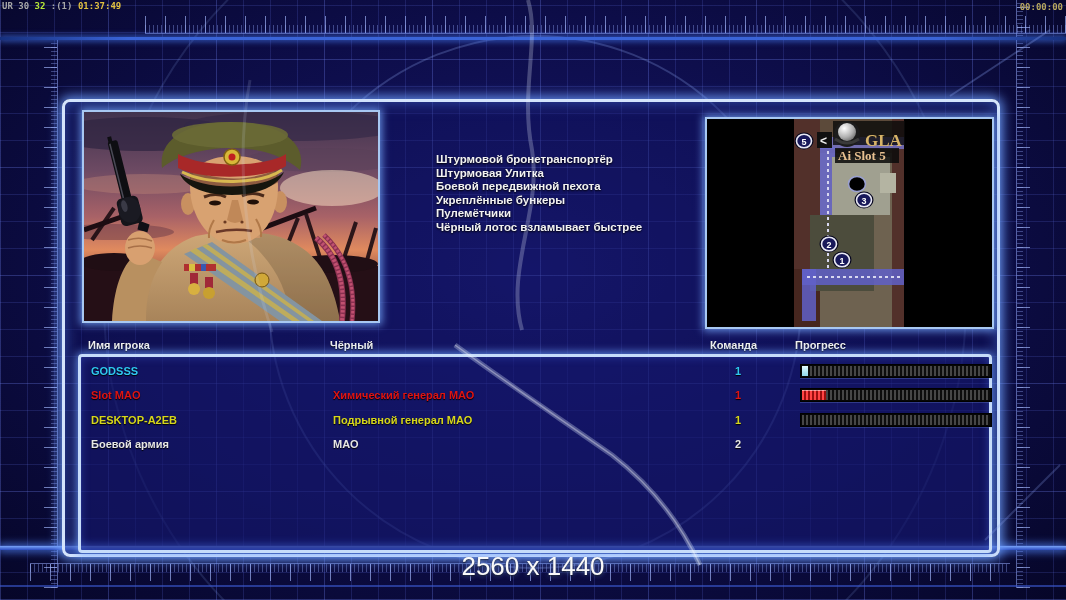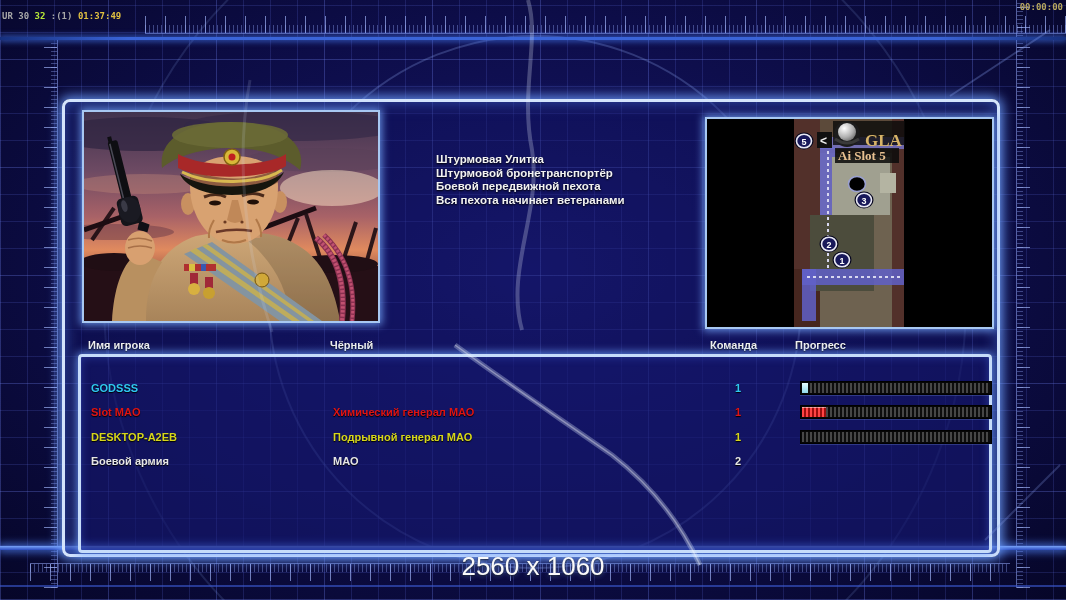--- a/index.html
+++ b/index.html
@@ -40,21 +40,21 @@
       repeating-linear-gradient(0deg, rgba(140,160,240,.40) 0 1px, transparent 1px 4px);
     background-size:13px 100%,6px 100%;background-repeat:repeat-y;background-position:left top,left top;}
   .hline-top{left:0;right:0;top:37px;height:3px;
     background:linear-gradient(90deg,#16307e,#3a64d8 12%,#3a64d8 88%,#16307e);
     box-shadow:0 0 6px 1px rgba(70,120,240,.8);}
   .hline-bottom{left:0;right:0;top:546px;height:4px;
     background:linear-gradient(180deg,#7aa4f8,#2a4ac0);
     box-shadow:0 0 8px 2px rgba(80,130,245,.8);}
   .hline-bottom2{left:0;right:0;top:585px;height:2px;background:rgba(60,90,210,.6);}
   
-  .debug{left:2px;top:11px;font:bold 9px "DejaVu Sans Mono",monospace;letter-spacing:0;}
+  .debug{left:2px;top:1px;font:bold 9px "DejaVu Sans Mono",monospace;letter-spacing:0;}
   .timer{right:3px;top:2px;font:bold 9px "DejaVu Sans Mono",monospace;color:#b8a860;}
   
   .title-box{left:58px;top:41px;width:946px;height:36px;
     border:1px solid #4a78d8;border-top-color:#6a98f0;
     background:linear-gradient(180deg, rgba(42,54,142,.8), rgba(24,30,104,.8));
     box-shadow:0 0 6px rgba(80,130,255,.5), inset 0 0 12px rgba(60,100,220,.4);}
   .title-text{position:absolute;left:17px;top:6px;font-size:21px;color:#f2f4fa;letter-spacing:.5px;}
   
   .main-frame{left:62px;top:99px;width:932px;height:452px;
     border:3px solid #d4e4fc;border-radius:8px;
@@ -69,21 +69,21 @@
   .abilities{left:436px;top:153px;width:268px;color:#f2f2f2;
     font-weight:bold;font-size:11.5px;line-height:13.5px;text-shadow:0 1px 2px #000;}
   
   .thead{top:339px;font-weight:bold;font-size:11px;color:#f0f0f0;text-shadow:0 1px 1px #000;}
   .h-player{left:88px;} .h-army{left:330px;} .h-team{left:710px;} .h-progress{left:795px;}
   
   .table-box{left:78px;top:354px;width:908px;height:193px;
     border:3px solid #c6dcfa;border-radius:4px;
     box-shadow:0 0 8px 2px rgba(110,160,255,.75), inset 0 0 10px rgba(80,120,255,.35);
     background:rgba(22,24,112,.45);}
-  .trow{position:absolute;left:0;right:0;height:24px;font-weight:bold;font-size:11px;line-height:24px;margin-top:17px;}
+  .trow{position:absolute;left:0;right:0;height:24px;font-weight:bold;font-size:11px;line-height:24px;}
   .trow span{position:absolute;top:0;white-space:nowrap;text-shadow:0 1px 1px #000;}
   .c-player{left:10px;} .c-army{left:252px;} .c-team{left:642px;width:30px;text-align:center;}
   .bar{position:absolute;left:719px;top:5px;width:190px;height:12px;background:#060606;
     border:1px solid #000;box-shadow:0 1px 0 rgba(140,170,255,.25);}
   .bar-tex{position:absolute;inset:1px;
     background:repeating-linear-gradient(90deg,#4c4c4c 0 2px,#0d0d0d 2px 4px);
     opacity:.92;}
   .bar-fill{position:absolute;left:1px;top:1px;height:10px;}
   .fill-cyan{background:linear-gradient(180deg,#e4fcff,#8fd8ea);}
   .fill-red{background:repeating-linear-gradient(90deg,#ff4444 0 2px,#9a0e0e 2px 4px);
@@ -215,24 +215,26 @@
             <path d="M58,110 l9,6 l-4,7 l-9,-5 Z" fill="#101016"></path>
           </g>
           <ellipse cx="56" cy="136" rx="15" ry="17" fill="#d8a070"></ellipse>
           <path d="M44,128 Q56,124 68,129 M44,136 Q56,132 68,136" stroke="#a87048" stroke-width="1.5" fill="none"></path>
         </g>
       </g>
     </svg>
   </div>
 
   <div class="abilities abs">
+      <div>Штурмовой бронетранспортёр</div>
       <div>Штурмовая Улитка</div>
-      <div>Штурмовой бронетранспортёр</div>
       <div>Боевой передвижной пехота</div>
-      <div>Вся пехота начинает ветеранами</div>
+      <div>Укреплённые бункеры</div>
+      <div>Пулемётчики</div>
+      <div>Чёрный лотос взламывает быстрее</div>
     </div>
 
   <div class="minimap-box abs">
     <svg width="285" height="208" viewBox="0 0 285 208">
       <defs>
         <radialGradient id="ballg" cx=".35" cy=".3" r=".9">
           <stop offset="0" stop-color="#ffffff"></stop>
             <stop offset=".55" stop-color="#b0b0b0"></stop>
             <stop offset="1" stop-color="#505050"></stop>
         </radialGradient>
@@ -325,21 +327,21 @@
           <div class="bar-tex"></div>
         </div>
       </div>
       <div class="trow" style="top: 75.2px;">
         <span class="c-player" style="color: rgb(230, 230, 230);">Боевой армия</span>
         <span class="c-army" style="color: rgb(230, 230, 230);">МАО</span>
         <span class="c-team" style="color: rgb(230, 230, 230);">2</span>
       </div>
     </div>
 
-  <div class="res-text abs">2560 x 1060</div>
+  <div class="res-text abs">2560 x 1440</div>
 
   <svg class="streaks abs" width="1066" height="600">
     <path d="M528,0 C540,40 520,90 532,150 C542,210 505,270 522,330" stroke="rgba(235,242,255,.25)" stroke-width="4" fill="none"></path>
     <path d="M455,345 C520,392 562,420 612,455 C652,486 680,522 700,565" stroke="rgba(225,238,255,.30)" stroke-width="5" fill="none"></path>
     <path d="M455,345 C520,392 562,420 612,455 C652,486 680,522 700,565" stroke="rgba(255,255,255,.35)" stroke-width="1.5" fill="none"></path>
     <path d="M250,80 C235,160 245,250 272,332" stroke="rgba(210,225,255,.14)" stroke-width="3" fill="none"></path>
     <path d="M950,96 L1050,30" stroke="rgba(140,165,245,.30)" stroke-width="2" fill="none"></path>
     <path d="M985,540 L1060,465" stroke="rgba(140,165,245,.25)" stroke-width="2" fill="none"></path>
   </svg>
 </div>

